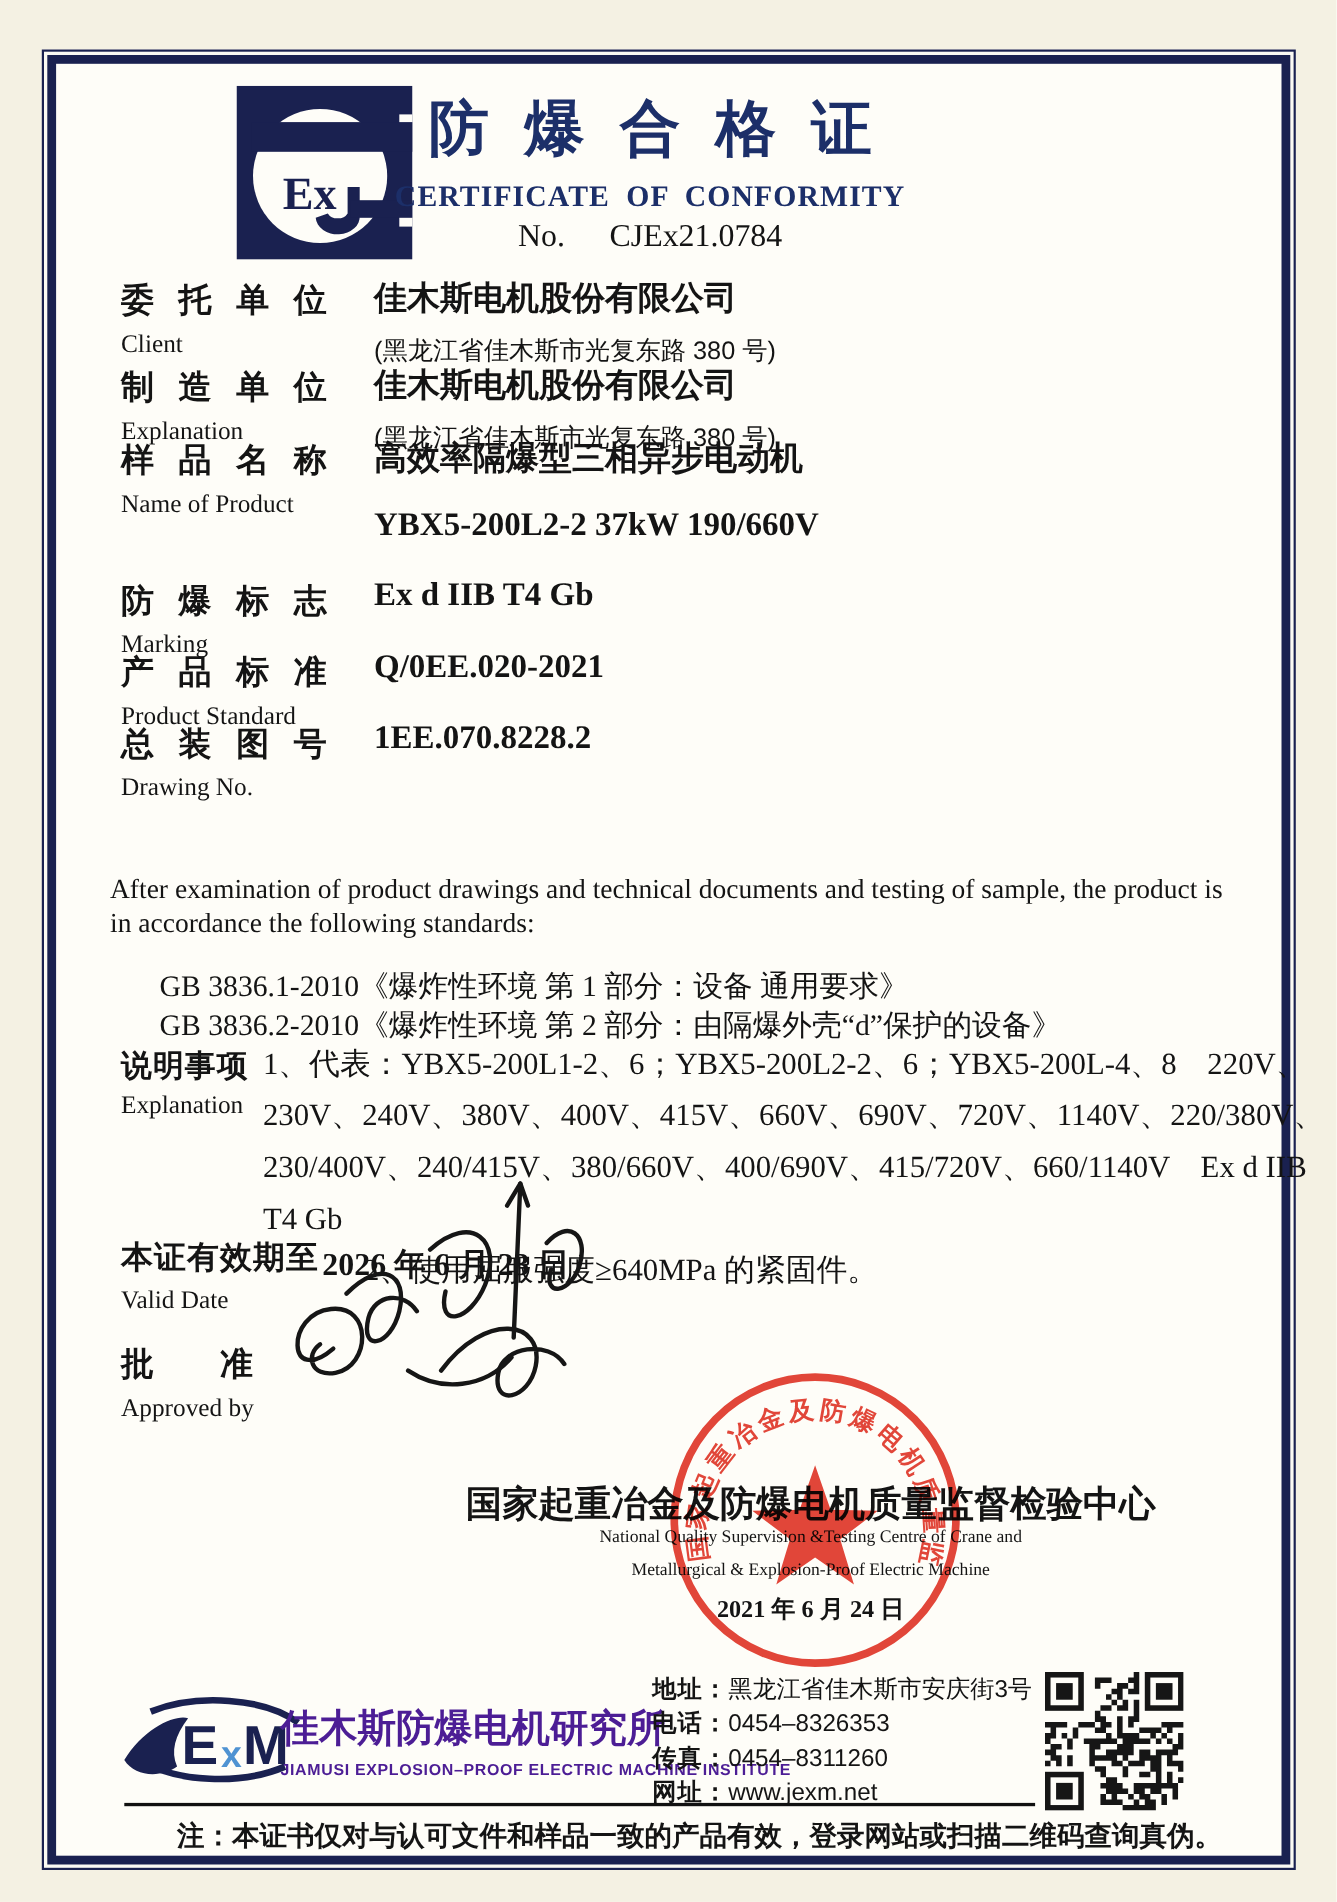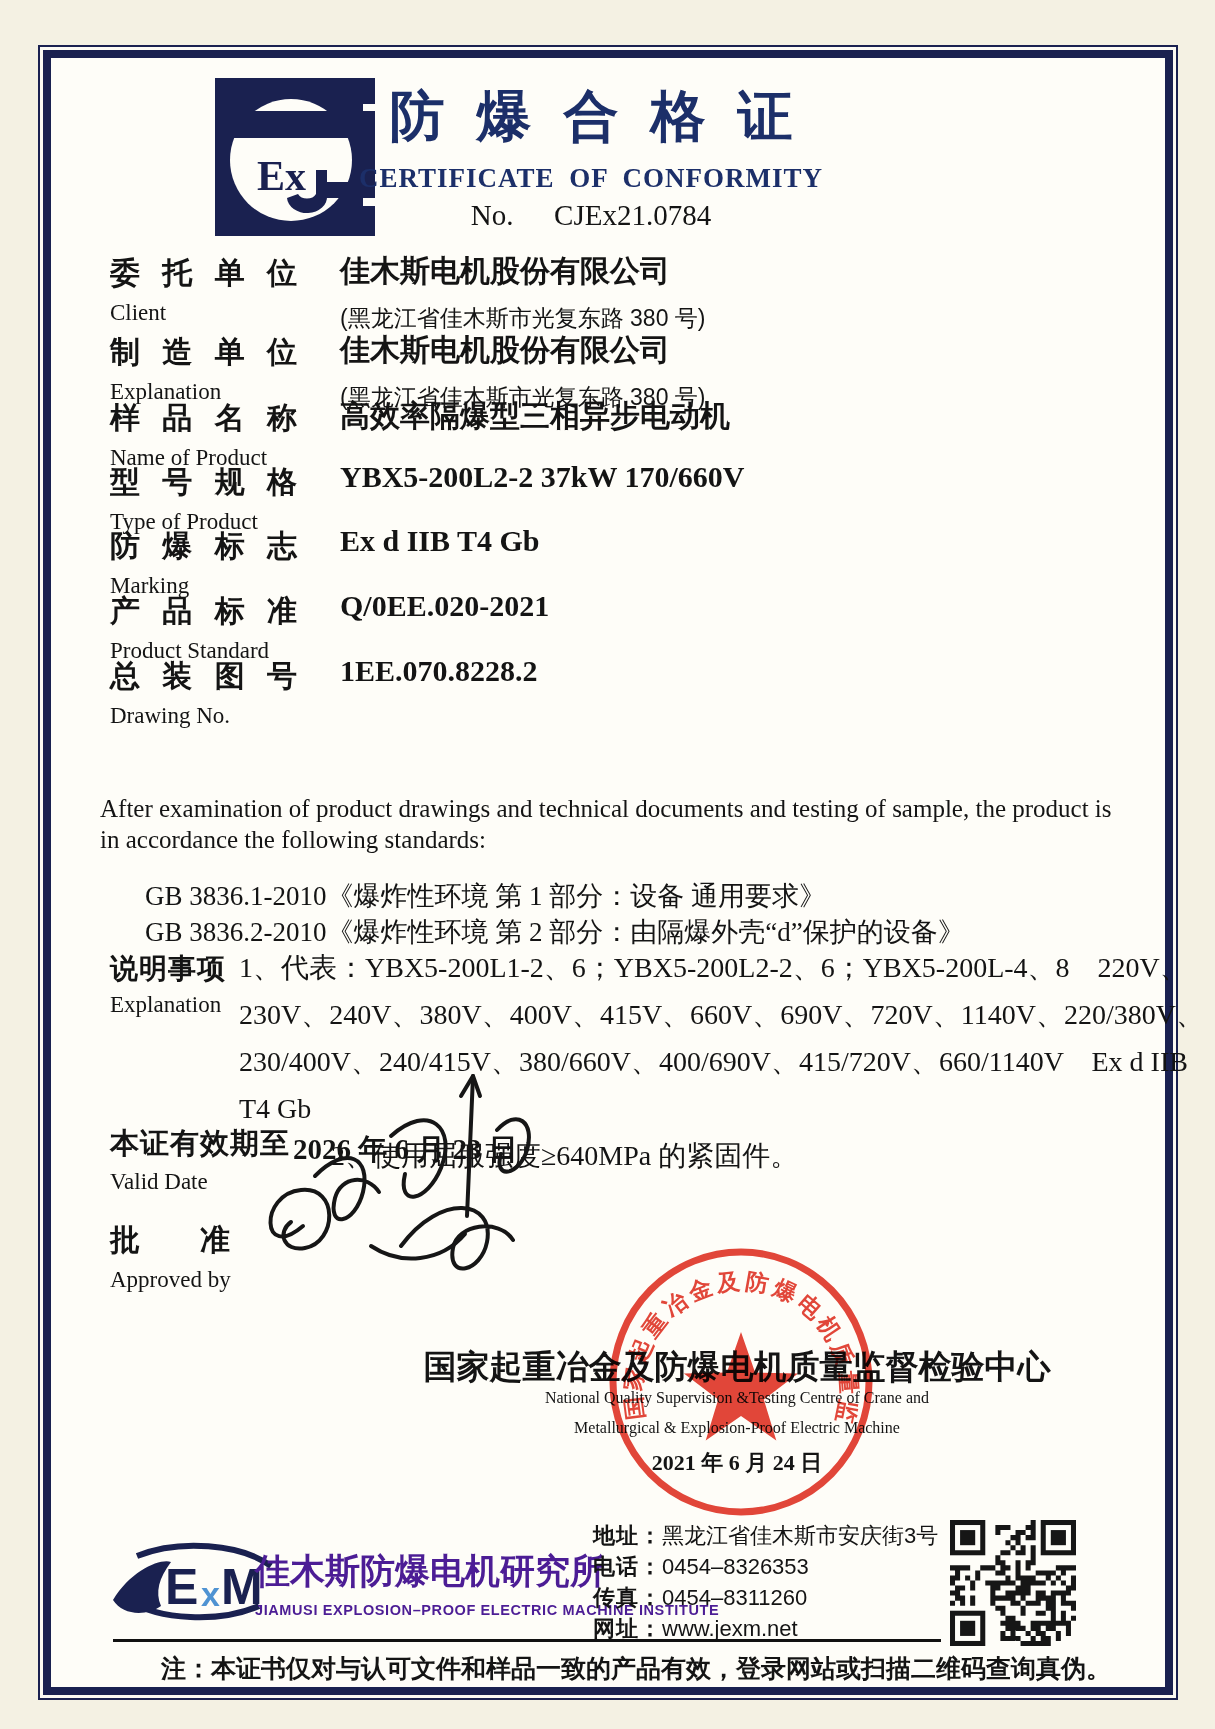--- a/index.html
+++ b/index.html
@@ -92,26 +92,22 @@
   </div>
 
   <div class="abs" style="left:59px;top:340px;">
     <div class="lbl-cn">样 品 名 称</div>
     <div class="lbl-en">Name of Product</div>
   </div>
   <div class="abs" style="left:289px;top:338px;">
     <div class="val">高效率隔爆型三相异步电动机</div>
   </div>
 
-  <div class="abs" style="left:59px;top:404px;">
-    <div class="lbl-cn">型 号 规 格</div>
-    <div class="lbl-en">Type of Product</div>
-  </div>
   <div class="abs" style="left:289px;top:402px;">
-    <div class="val serifv">YBX5-200L2-2   37kW   170/660V</div>
+    <div class="val serifv">YBX5-200L2-2   37kW   190/660V</div>
   </div>
 
   <div class="abs" style="left:59px;top:468px;">
     <div class="lbl-cn">防 爆 标 志</div>
     <div class="lbl-en">Marking</div>
   </div>
   <div class="abs" style="left:289px;top:466px;">
     <div class="val serifv">Ex d IIB T4 Gb</div>
   </div>
 

